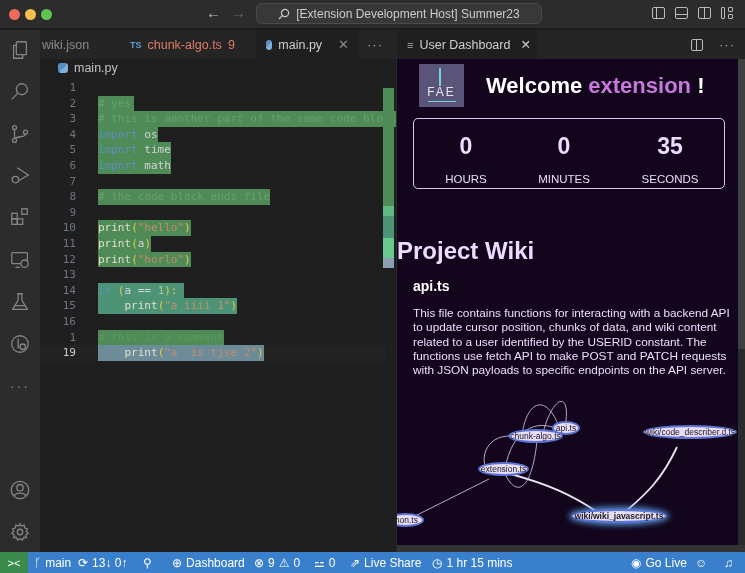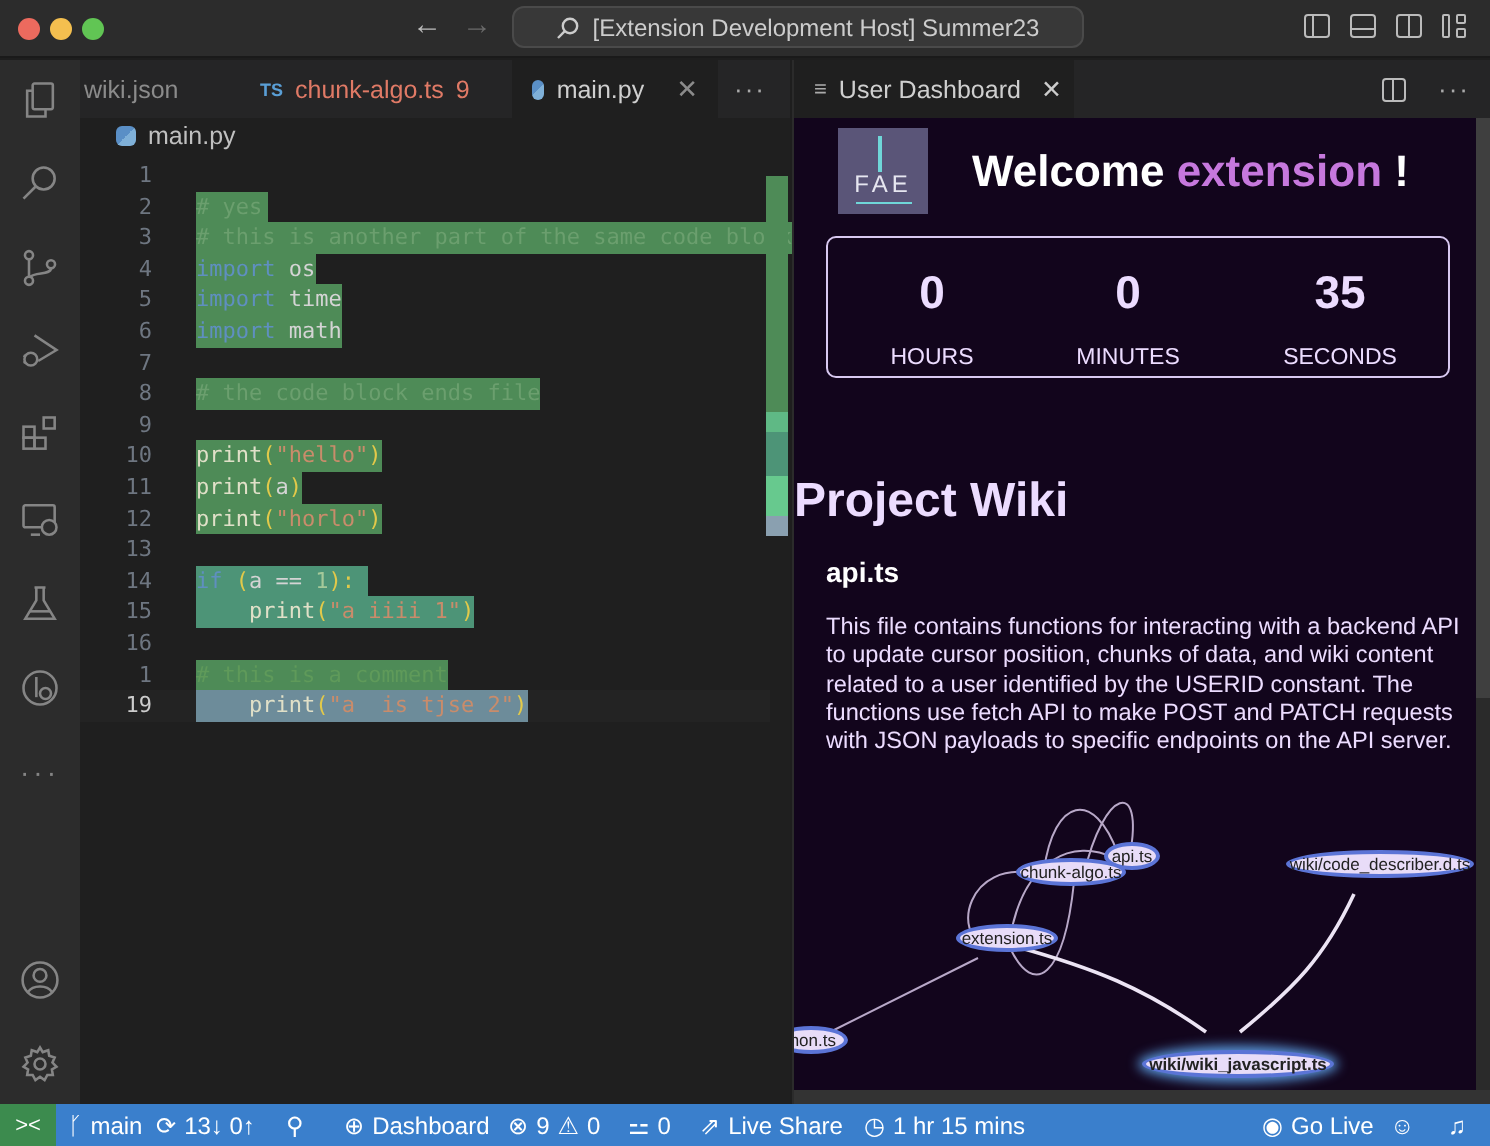--- a/index.html
+++ b/index.html
@@ -80,21 +80,21 @@
 .welcome .user { color: #c678dd; }
 .timer-box { position: absolute; left: 16px; top: 59px; width: 312px; height: 71px; border: 1.5px solid #d8c8f0; border-radius: 5px; }
 .timer-col { position: absolute; top: 0; width: 104px; text-align: center; }
 .timer-num { position: absolute; top: 14px; width: 100%; font-size: 23px; font-weight: bold; color: #ecdcff; }
 .timer-lbl { position: absolute; top: 54px; width: 100%; font-size: 11.5px; color: #ecdcff; }
 .wiki-title { position: absolute; left: 0; top: 178px; width: 342px; text-align: left; font-size: 24px; font-weight: bold; color: #ecdcff; }
 .wiki-file { position: absolute; left: 16px; top: 219px; font-size: 14px; font-weight: bold; color: #ffffff; }
 .wiki-desc { position: absolute; left: 16px; top: 247px; width: 320px; font-size: 11.8px; line-height: 14.3px; color: #ecdcff; }
 .graph { position: absolute; left: 0; top: 340px; width: 342px; height: 146px; }
 .node { position: absolute; background: #e8dcf8; border: 2px solid #5b74d6; border-radius: 50%; color: #222; font-size: 8.5px; display: flex; align-items: center; justify-content: center; white-space: nowrap; }
-.node.big { box-shadow: 0 0 6px 2px #5b9be0; font-weight: bold; margin-top: 16px; }
+.node.big { box-shadow: 0 0 6px 2px #5b9be0; font-weight: bold; }
 
 
 .statusbar { position: absolute; left: 0; top: 552px; width: 745px; height: 21px; background: #3a7fcc; color: #fff; font-size: 12px; }
 .remote { position: absolute; left: 0; top: 0; width: 28px; height: 21px; background: #3c8b4e; display: flex; align-items: center; justify-content: center; font-size: 11px; }
 .sb-item { position: absolute; top: 0; height: 21px; display: flex; align-items: center; gap: 4px; white-space: nowrap; }
 </style>
 </head>
 <body>
 
 <div class="window">

